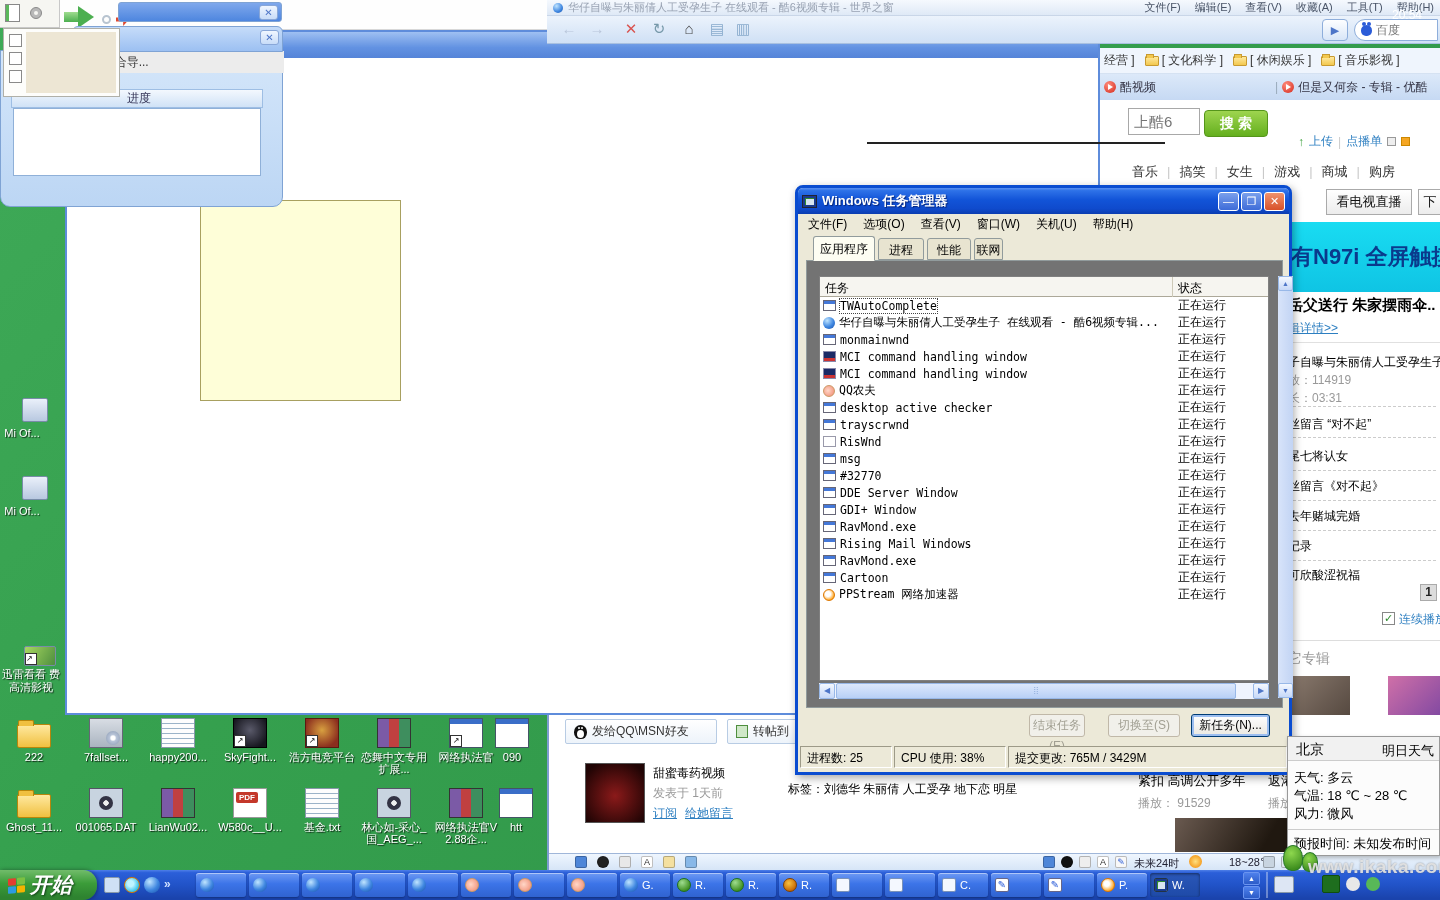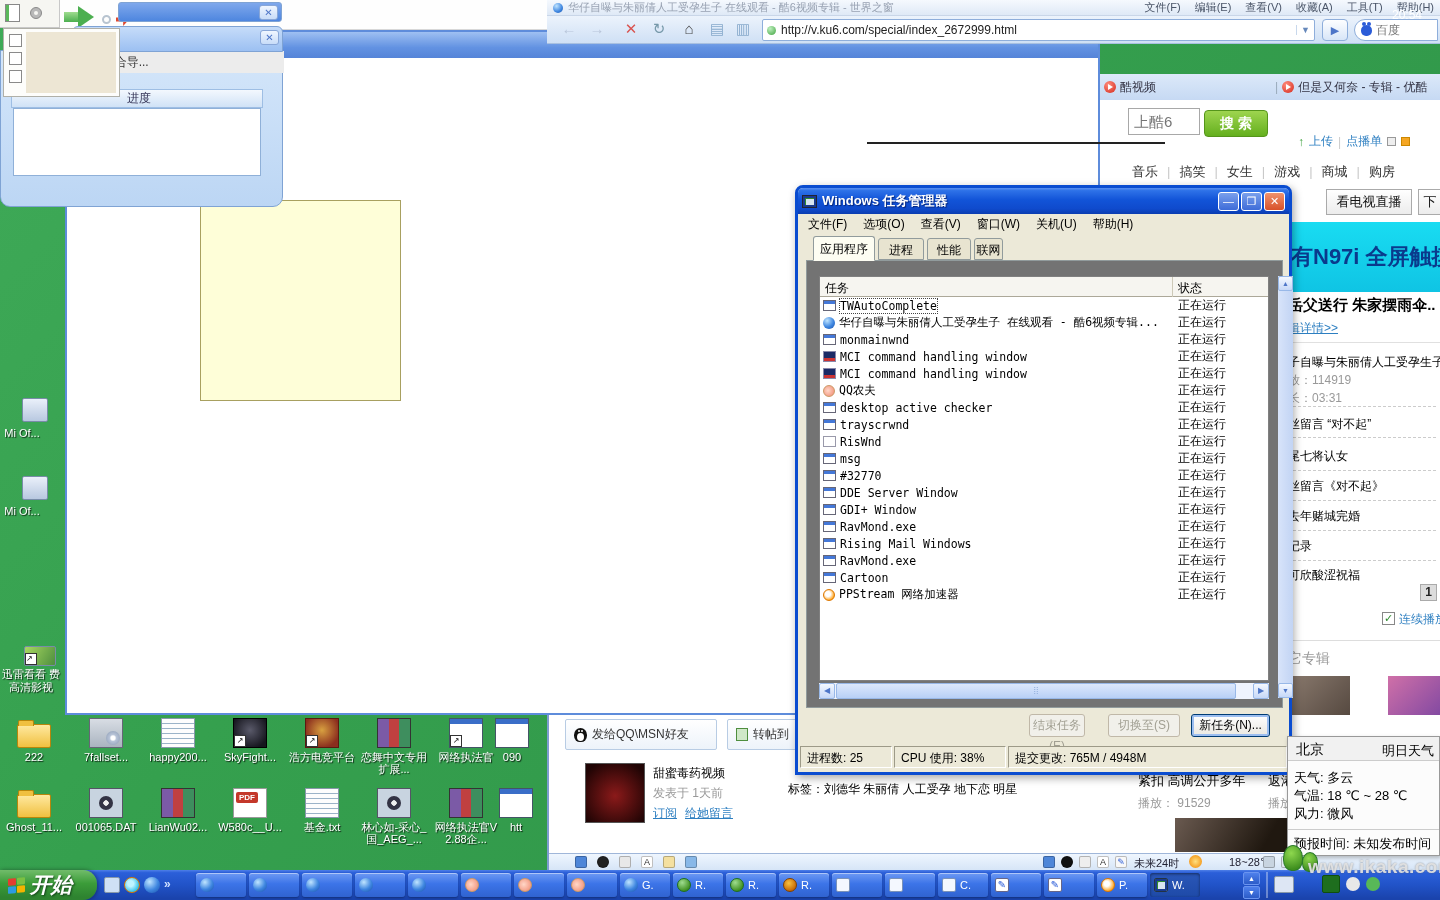--- a/index.html
+++ b/index.html
@@ -59,21 +59,21 @@
 .ktxt{position:absolute;white-space:nowrap}
 .dotsep{position:absolute;border-top:1px dashed #CCC;width:148px;left:188px}
 .kpage{position:absolute;left:320px;top:484px;width:17px;height:17px;background:#DCDCDC;border:1px solid #AAA;
   text-align:center;line-height:15px;font-weight:bold;font-size:12px;color:#222}
 .kchk{position:absolute;left:282px;top:512px;width:13px;height:13px;background:#fff;border:1px solid #888;
   color:#2E8B2E;font-size:11px;line-height:11px;text-align:center;font-weight:bold}
 .kthumb{position:absolute;top:576px;height:62px}
 
 
 #bstrip{left:549px;top:715px;width:891px;height:138px;background:#fff;z-index:4;overflow:hidden}
-.shbtn{position:absolute;top:4px;height:31px;border:1px solid #B8CCE4;background:linear-gradient(#FFF,#EDF3FA);
+.shbtn{position:absolute;top:4px;height:25px;border:1px solid #B8CCE4;background:linear-gradient(#FFF,#EDF3FA);
   border-radius:2px;display:flex;align-items:center;padding:0 8px;font-size:12px;color:#333;gap:5px}
 .peng{width:13px;height:14px;border-radius:50% 50% 45% 45%;background:#111;position:relative;flex:none}
 .peng::before{content:"";position:absolute;left:3px;top:5px;width:7px;height:8px;border-radius:50%;background:#fff}
 .peng::after{content:"";position:absolute;left:4px;top:2px;width:2px;height:2px;border-radius:50%;background:#fff;box-shadow:3px 0 0 #fff}
 .gdoc{width:12px;height:13px;background:#CFE8C8;border:1px solid #4E8E3E;flex:none}
 #bstrip .lnk{color:#2D7FC1;text-decoration:underline}
 
 
 #sbar{left:549px;top:853px;width:891px;height:17px;z-index:4;background:linear-gradient(#EFF6FE,#D6E5F7);
   border-top:1px solid #9FB6D9;font-size:11px;color:#333}
@@ -244,32 +244,44 @@
   </div>
 
   <div class="a" id="btool">
     <span class="tbico" style="left:10px;color:#B9C6DA">←</span>
     <span class="tbico" style="left:38px;color:#B9C6DA">→</span>
     <span class="tbico" style="left:72px;color:#D9534F;font-weight:bold">✕</span>
     <span class="tbico" style="left:100px;color:#7799AA">↻</span>
     <span class="tbico" style="left:130px;color:#444">⌂</span>
     <span class="tbico" style="left:158px;color:#88AACC">▤</span>
     <span class="tbico" style="left:184px;color:#88AACC">▥</span>
-    <div class="urlbar">
-      <span class="dot"></span>
-      <input value="http://v.ku6.com/special/index_2672999.html" style="">
-      <span class="dd">▼</span>
-    </div>
     <div class="gobtn">▶</div>
     <div class="bdsearch">
       <span class="paw"></span>
       <input placeholder="百度" style="">
     </div>
   </div>
 
+  <div class="a" id="bmarks">
+    <span class="bmk">
+        <span>经营 ]</span>
+      </span>
+    <span class="bmk">
+        <i class="mfold"></i>
+        <span>[ 文化科学 ]</span>
+      </span>
+    <span class="bmk">
+        <i class="mfold"></i>
+        <span>[ 休闲娱乐 ]</span>
+      </span>
+    <span class="bmk">
+        <i class="mfold"></i>
+        <span>[ 音乐影视 ]</span>
+      </span>
+  </div>
 
   <div class="a" id="btabs">
     <span class="bmk" style="width:175px">
         <i class="rplay"></i>
         <span>酷视频</span>
       </span>
     <span style="color:#9AB">|</span>
     <span class="bmk">
         <i class="rplay"></i>
         <span>但是又何奈 - 专辑 - 优酷</span>
@@ -534,21 +546,21 @@
         <span class="ar" style="left:0">◀</span>
         <span class="th">⁞⁞</span>
         <span class="ar" style="right:0">▶</span>
       </div>
     </div>
     <div class="xpbtn dis" style="left:231px;width:56px">结束任务(E)</div>
     <div class="xpbtn dis" style="left:310px;width:72px">切换至(S)</div>
     <div class="xpbtn foc" style="left:393px;width:79px">新任务(N)...</div>
     <div class="stcell" style="left:2px;width:92px">进程数: 25</div>
     <div class="stcell" style="left:96px;width:112px">CPU 使用: 38%</div>
-    <div class="stcell" style="left:210px;width:279px">提交更改: 765M / 4948M</div>
+    <div class="stcell" style="left:210px;width:279px">提交更改: 765M / 3429M</div>
   </div>
 
   <div class="a" id="weather">
     <div class="wh">
       <span class="l">北京</span>
       <span class="r">明日天气</span>
     </div>
     <div class="wl" style="top:32px">天气: 多云</div>
     <div class="wl" style="top:50px">气温: 18 ℃ ~ 28 ℃</div>
     <div class="wl" style="top:68px">风力: 微风</div>

